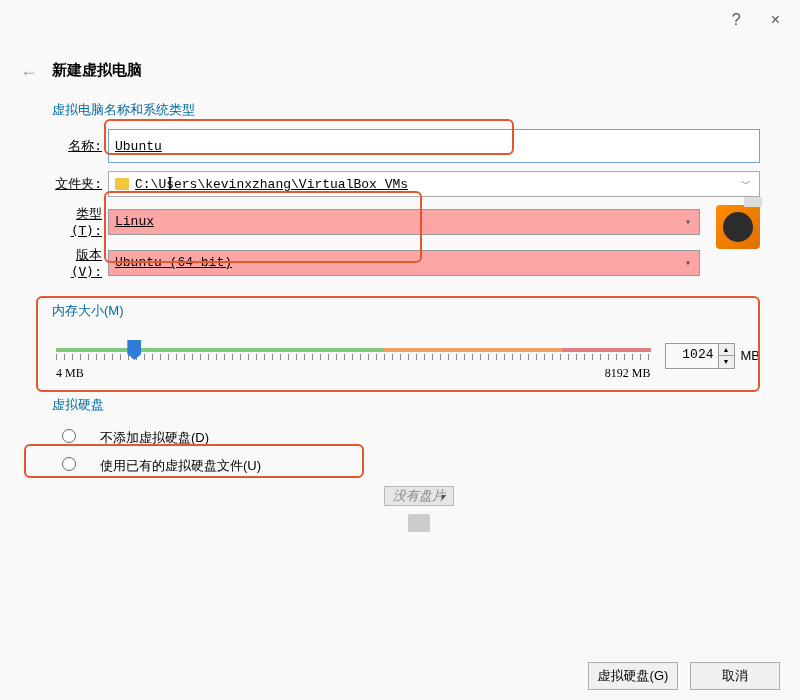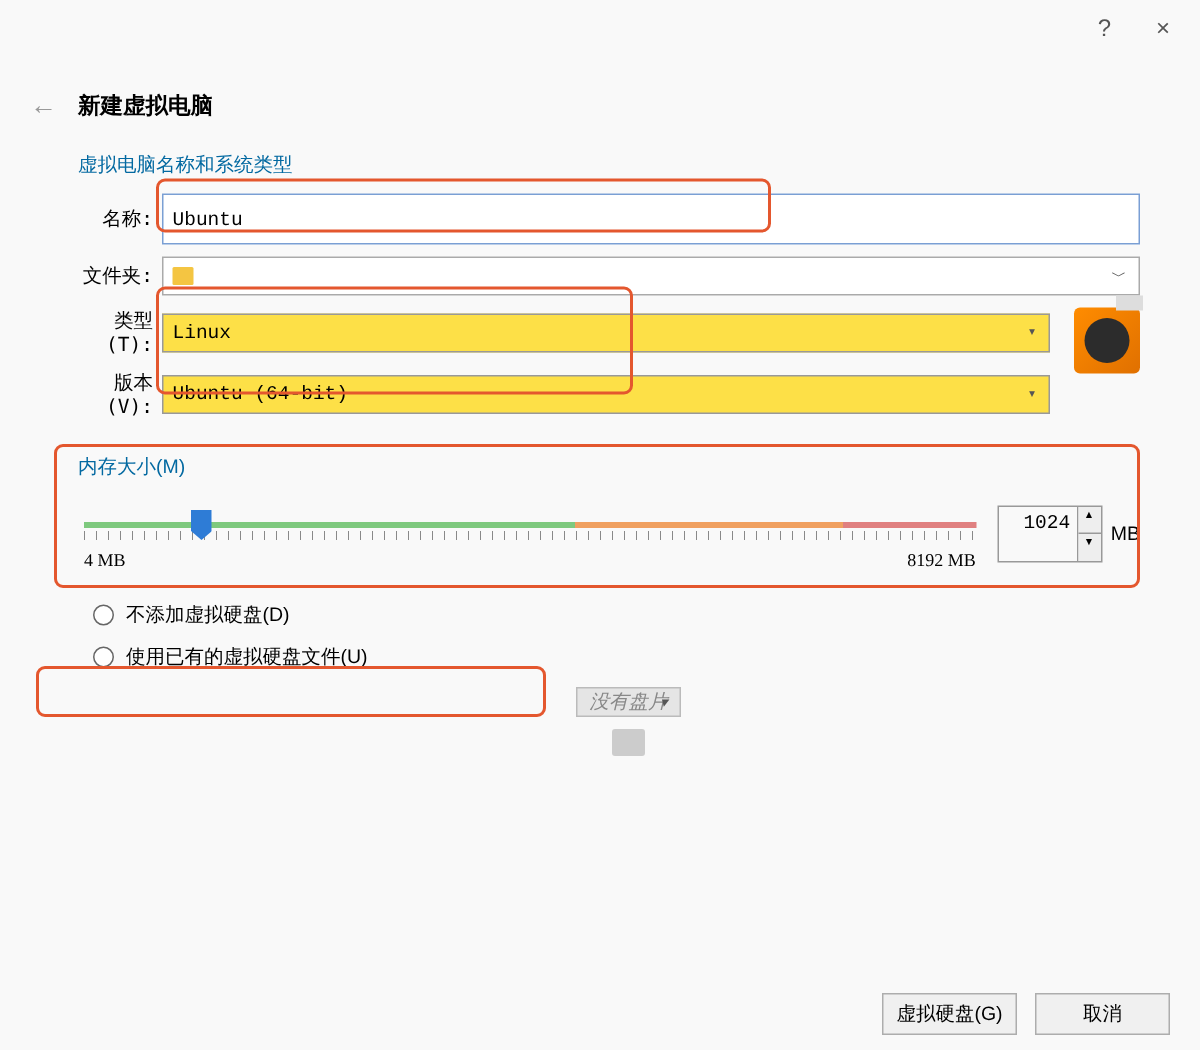--- a/index.html
+++ b/index.html
@@ -10,52 +10,52 @@
     
     .header { display: flex; align-items: center; padding: 20px 30px 10px 20px; gap: 14px; }
     .back-arrow { font-size: 18px; color: #999; }
     .header-title { font-size: 15px; font-weight: bold; }
     
     .content { padding: 10px 40px 0 48px; }
     
     .section { margin-bottom: 15px; }
     .section-title { font-size: 13px; color: #0369a1; margin-bottom: 10px; padding-left: 4px; }
     
-    .form-row { display: flex; align-items: center; margin-bottom: 8px; }
+    .form-row { display: flex; align-items: center; margin-bottom: 8px; text-decoration: underline; }
     .form-label { width: 60px; text-align: right; padding-right: 6px; font-family: "SimSun", monospace; font-size: 13px; }
     
     .text-input { flex: 1; height: 26px; border: 1px solid #7a9fd4; padding: 16px 6px; font-family: "Courier New", monospace; font-size: 13px; background: #fff; }
     
     .combo { flex: 1; height: 26px; border: 1px solid #aaa; background: #fff; display: flex; align-items: center; padding: 0 6px; font-family: "Courier New", monospace; font-size: 13px; position: relative; }
-    .combo-dark { background: #fde047; border: 1px solid #999; }
+    .combo-dark { background: #fca5a5; border: 1px solid #999; }
     .combo-arrow { position: absolute; right: 8px; font-size: 10px; color: #555; }
     .folder-icon { width: 14px; height: 12px; background: #f4c542; margin-right: 6px; border-radius: 1px; }
     
     .os-icon { width: 44px; height: 44px; background: linear-gradient(135deg, #ff8c00, #e07000); border-radius: 4px; margin-left: 8px; display: flex; align-items: center; justify-content: center; position: relative; }
     .os-icon::before { content: ""; position: absolute; top: -8px; right: -2px; width: 18px; height: 10px; background: #ddd; font-size: 8px; }
     .os-icon-inner { width: 30px; height: 30px; background: #2c2c2c; border-radius: 50%; }
     
     .highlight-box { border: 2px solid #e4572e; border-radius: 6px; position: absolute; pointer-events: none; }
     
     .slider-container { padding: 10px 8px 0 8px; }
     .slider-track { height: 20px; position: relative; margin-bottom: 4px; }
     .slider-bar { position: absolute; top: 8px; left: 0; right: 0; height: 4px; background: linear-gradient(to right, #7ec97e 0%, #7ec97e 55%, #f0a060 55%, #f0a060 85%, #e08080 85%, #e08080 100%); }
     .slider-ticks { position: absolute; top: 14px; left: 0; right: 0; height: 6px; background: repeating-linear-gradient(to right, #888 0, #888 1px, transparent 1px, transparent 8px); }
     .slider-thumb { position: absolute; top: 0px; left: 12%; width: 14px; height: 20px; background: #2e7cd6; clip-path: polygon(0 0, 100% 0, 100% 70%, 50% 100%, 0 70%); }
     .slider-labels { display: flex; justify-content: space-between; font-family: Liberation Serif, serif; font-size: 12px; margin-top: 6px; }
     
     .memory-row { display: flex; align-items: center; gap: 6px; }
     .slider-wrap { flex: 1; }
-    .spin-input { width: 70px; height: 38px; border: 1px solid #999; display: flex; }
+    .spin-input { width: 70px; height: 26px; border: 1px solid #999; display: flex; }
     .spin-val { flex: 1; text-align: right; padding: 3px 4px; font-family: "Courier New", monospace; }
     .spin-btns { width: 16px; display: flex; flex-direction: column; border-left: 1px solid #999; }
     .spin-btns div { flex: 1; font-size: 7px; text-align: center; background: #eee; border-bottom: 1px solid #999; line-height: 11px; }
     .spin-btns div:last-child { border-bottom: none; }
     
-    .radio-row { display: flex; align-items: center; padding: 5px 0 5px 14px; gap: 8px; }
+    .radio-row { display: flex; align-items: flex-start; padding: 5px 0 5px 14px; gap: 24px; }
     .radio { width: 14px; height: 14px; border: 1px solid #666; border-radius: 50%; display: flex; align-items: center; justify-content: center; background: #fff; }
     .radio.checked::after { content: ""; width: 7px; height: 7px; background: #333; border-radius: 50%; }
     
     .disk-file-row { display: flex; align-items: center; margin: 6px 0 0 30px; gap: 8px; flex-direction: column; }
     .disk-combo { flex: 1; height: 28px; background: #e5e5e5; border: 1px solid #bbb; display: flex; align-items: center; padding: 0 8px; color: #888; font-style: italic; position: relative; }
     .disk-icon { width: 22px; height: 18px; background: #ccc; border-radius: 2px; }
     
     .footer { position: absolute; bottom: 10px; right: 20px; display: flex; gap: 12px; }
     .btn { min-width: 90px; height: 28px; border: 1px solid #adadad; background: #f0f0f0; font-size: 13px; display: flex; align-items: center; justify-content: center; }
     .btn.primary { border: 1px solid #7aa7db; background: #e3edf9; }
@@ -83,20 +83,24 @@
 
     <div class="form-row">
       <div class="form-label">名称:</div>
       <input class="text-input" value="Ubuntu" style="">
     </div>
 
     <div class="form-row">
       <div class="form-label">文件夹:</div>
       <div class="combo">
         <div class="folder-icon"></div>
+        <span style="position:relative;">
+          <span>C:\Users\kevinxzhang\VirtualBox VMs</span>
+          <span class="cursor-caret" style="position:absolute; left:32px; top:-1px;"></span>
+        </span>
         <span class="combo-arrow">﹀</span>
       </div>
     </div>
 
     <div style="display:flex; gap:8px;">
       <div style="flex:1;">
         <div class="form-row">
           <div class="form-label">类型(T):</div>
           <div class="combo combo-dark">
             <span>Linux</span>
@@ -140,20 +144,21 @@
           <div>▲</div>
           <div>▼</div>
         </div>
       </div>
       <span>MB</span>
     </div>
     <div class="highlight-box" style="top:-6px; left:-12px; width:724px; height:96px;"></div>
   </div>
 
   <div class="section" style="position:relative;">
+    <div class="section-title">虚拟硬盘</div>
 
     <div class="radio-row">
       <div class="radio"></div>
       <span>不添加虚拟硬盘(D)</span>
     </div>
     <div class="radio-row">
       <div class="radio"></div>
       <span>使用已有的虚拟硬盘文件(U)</span>
     </div>
 

